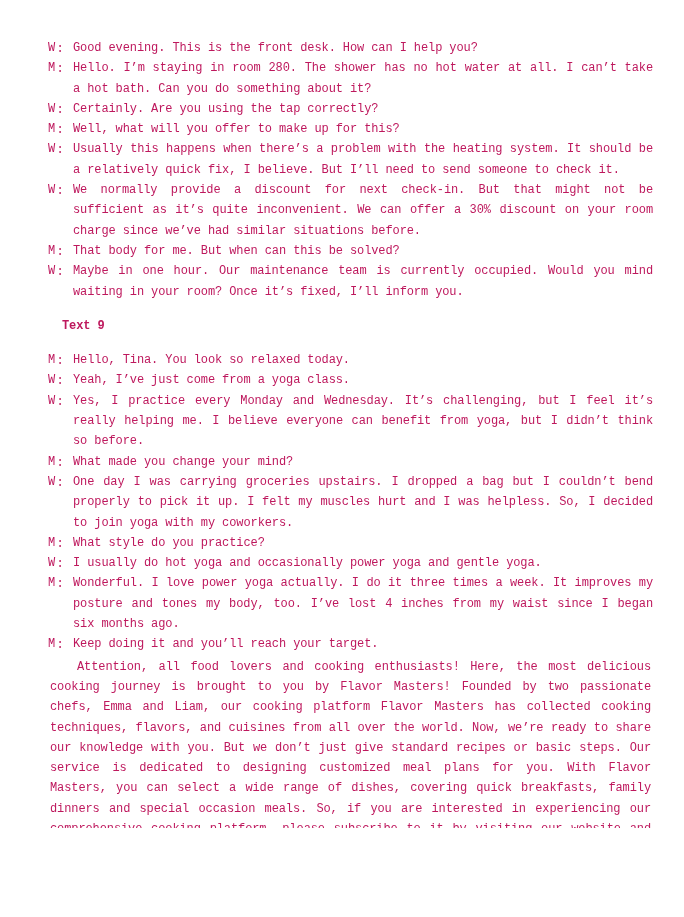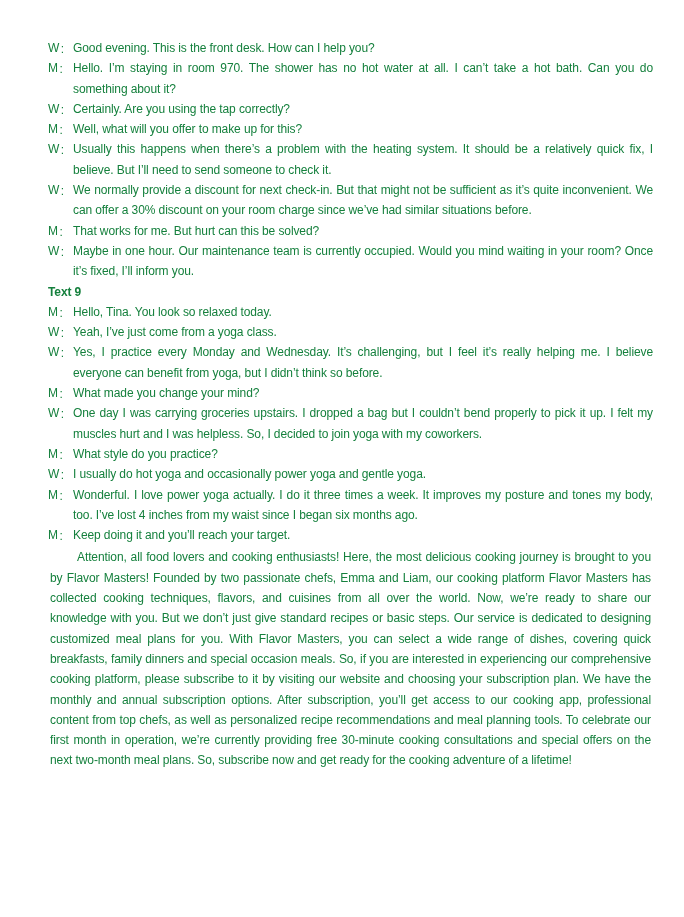--- a/index.html
+++ b/index.html
@@ -8,78 +8,78 @@
     background: #ffffff;
   }
   .page {
     position: relative;
     width: 684px;
     height: 828px;
     background: #ffffff;
     overflow: hidden;
     box-sizing: border-box;
     padding: 38px 31px 0 48px;
-    font-family: Liberation Sans, sans-serif;
+    font-family: Liberation Mono, monospace;
     font-size: 12px;
     line-height: 20.3px;
     letter-spacing: -0.1px;
-    color: #15803d;
+    color: #be185d;
   }
   .line {
     text-align: justify;
     padding-left: 25px;
     text-indent: -25px;
     margin: 0;
   }
   .speaker {
     display: inline-block;
     width: 25px;
     text-indent: 0;
     white-space: nowrap;
   }
   .colon {
     position: relative;
     top: 1px;
     margin-left: 1.5px;
   }
   .header {
     font-weight: bold;
-    margin: 0;
+    margin: 14px;
   }
   .para {
     text-align: justify;
     text-indent: 27px;
     margin: 2px;
   }
 </style>
 </head>
 <body>
 
 <div class="page">
   <div>
       <p class="line">
     <span class="speaker"><span>W</span><span class="colon">:</span></span><span>Good evening. This is the front desk. How can I help you?</span>
   </p>
       <p class="line">
-    <span class="speaker"><span>M</span><span class="colon">:</span></span><span>Hello. I’m staying in room 970. The shower has no hot water at all. I can’t take a hot bath. Can you do something about it?</span>
+    <span class="speaker"><span>M</span><span class="colon">:</span></span><span>Hello. I’m staying in room 280. The shower has no hot water at all. I can’t take a hot bath. Can you do something about it?</span>
   </p>
       <p class="line">
     <span class="speaker"><span>W</span><span class="colon">:</span></span><span>Certainly. Are you using the tap correctly?</span>
   </p>
       <p class="line">
     <span class="speaker"><span>M</span><span class="colon">:</span></span><span>Well, what will you offer to make up for this?</span>
   </p>
       <p class="line">
     <span class="speaker"><span>W</span><span class="colon">:</span></span><span>Usually this happens when there’s a problem with the heating system. It should be a relatively quick fix, I believe. But I’ll need to send someone to check it.</span>
   </p>
       <p class="line">
     <span class="speaker"><span>W</span><span class="colon">:</span></span><span>We normally provide a discount for next check-in. But that might not be sufficient as it’s quite inconvenient. We can offer a 30% discount on your room charge since we’ve had similar situations before.</span>
   </p>
       <p class="line">
-    <span class="speaker"><span>M</span><span class="colon">:</span></span><span>That works for me. But hurt can this be solved?</span>
+    <span class="speaker"><span>M</span><span class="colon">:</span></span><span>That body for me. But when can this be solved?</span>
   </p>
       <p class="line">
     <span class="speaker"><span>W</span><span class="colon">:</span></span><span>Maybe in one hour. Our maintenance team is currently occupied. Would you mind waiting in your room? Once it’s fixed, I’ll inform you.</span>
   </p>
       <p class="header">Text 9</p>
       <p class="line">
     <span class="speaker"><span>M</span><span class="colon">:</span></span><span>Hello, Tina. You look so relaxed today.</span>
   </p>
       <p class="line">
     <span class="speaker"><span>W</span><span class="colon">:</span></span><span>Yeah, I’ve just come from a yoga class.</span>

